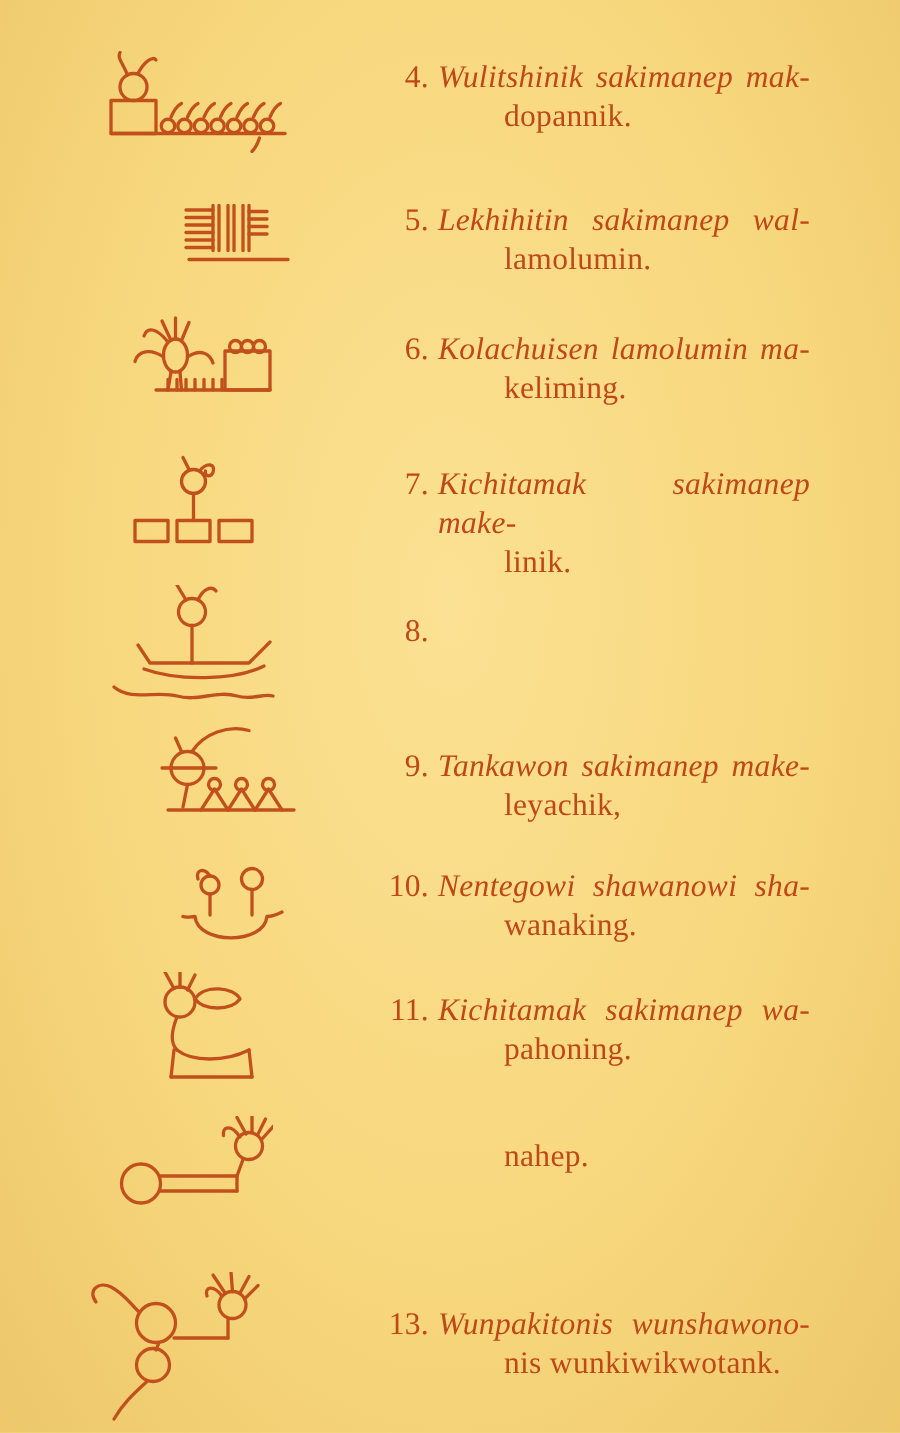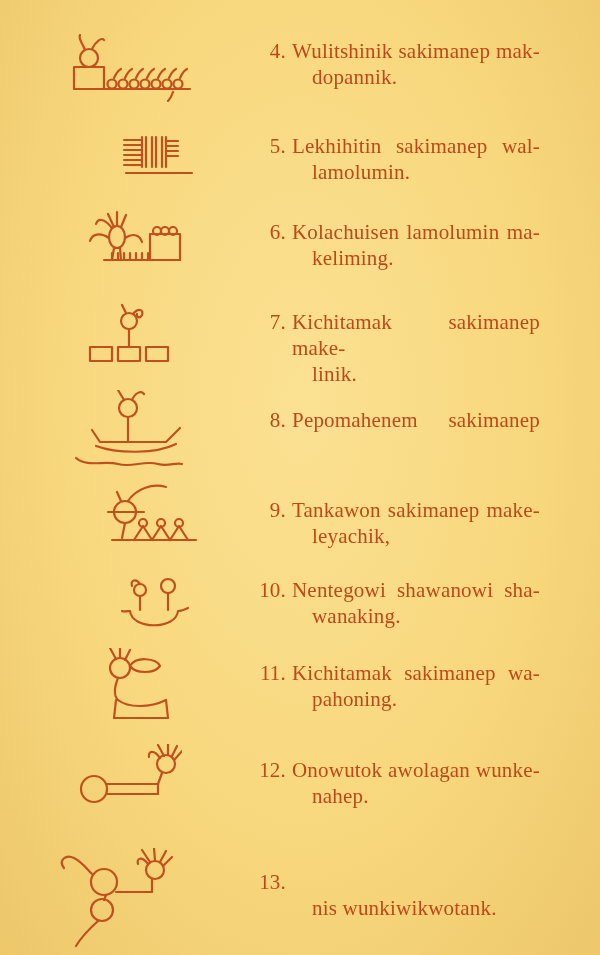--- a/index.html
+++ b/index.html
@@ -15,22 +15,22 @@
   .entry{position:absolute;left:0;width:600px;}
   .glyph{position:absolute;}
   .glyph svg{display:block;}
   .text{
     position:absolute;left:252px;width:288px;
     color:#bf4718;font-size:21px;line-height:26px;
     letter-spacing:0.2px;
   }
   .line1{display:flex;}
   .num{flex:none;width:34px;text-align:right;margin-right:6px;}
-  .t{flex:1;text-align:justify;text-align-last:justify;}
-  .line2{margin-left:60px;}
+  .t{flex:1;text-align:justify;text-align-last:justify;font-style:italic;}
+  .line2{margin-left:84px;}
   path,circle,rect,ellipse{fill:none;stroke:#c2501d;stroke-width:2.2;stroke-linecap:round;stroke-linejoin:round;}
 
   
   .e4{top:38px;}  .e4 .glyph{left:70px;top:-4px;}
   .e5{top:133px;} .e5 .glyph{left:116px;top:0px;}
   .e6{top:219px;} .e6 .glyph{left:84px;top:-9px;}
   .e7{top:309px;} .e7 .glyph{left:88px;top:-6px;}
   .e8{top:407px;} .e8 .glyph{left:68px;top:-17px;}
   .e9{top:497px;} .e9 .glyph{left:100px;top:-14px;}
   .e10{top:577px;} .e10 .glyph{left:114px;top:-11px;}
@@ -172,21 +172,20 @@
         <circle cx="60" cy="18" r="9"></circle>
         <path d="M60,27 V52"></path>
         <path d="M24,40 L32,52 H98 L112,38"></path>
         <path d="M28,56 C50,64 88,64 108,54"></path>
         <path d="M8,68 C20,78 36,70 50,74 C64,78 76,70 90,74 C100,77 108,72 114,74"></path>
       </svg>
     </div>
     <div class="text">
       <div class="line1">
           <span class="num">8.</span>
-          <span class="t">Pepomahenem sakimanep</span>
         </div>
     </div>
   </div>
 
   <div class="entry e9">
     <div class="glyph">
       <svg width="102" height="72" viewBox="0 0 102 72">
         <path d="M28,18 C36,6 52,0 66,4"></path>
           <path d="M21,18 L17,9"></path>
         <circle cx="25" cy="29" r="11"></circle>
@@ -264,24 +263,20 @@
         <path d="M82,14 C76,5 70,7 71,13"></path>
         <circle cx="88" cy="20" r="9"></circle>
         <path d="M80,40 L84,29"></path>
         <path d="M29,40 H80"></path>
           <path d="M29,50 H80"></path>
           <path d="M80,40 V50"></path>
         <circle cx="16" cy="45" r="13"></circle>
       </svg>
     </div>
     <div class="text">
-      <div class="line1">
-          <span class="num">12.</span>
-          <span class="t">Onowutok awolagan wunke-</span>
-        </div>
       <div class="line2">nahep.</div>
     </div>
   </div>
 
   <div class="entry e13">
     <div class="glyph">
       <svg width="120" height="104" viewBox="0 0 120 104">
         <path d="M6,20 C0,12 8,6 16,10 C24,14 28,20 34,26"></path>
         <circle cx="46" cy="34" r="13"></circle>
         <path d="M48,47 L46,52"></path>
@@ -293,18 +288,19 @@
           <path d="M97,13 L96,0"></path>
           <path d="M102,14 L108,3"></path>
           <path d="M105,18 L114,9"></path>
         <path d="M90,16 C84,8 78,10 80,16"></path>
         <circle cx="97" cy="22" r="9"></circle>
       </svg>
     </div>
     <div class="text">
       <div class="line1">
           <span class="num">13.</span>
+          <span class="t">Wunpakitonis wunshawono-</span>
         </div>
       <div class="line2">nis wunkiwikwotank.</div>
     </div>
   </div>
 
 </div>
 
 </body></html>

